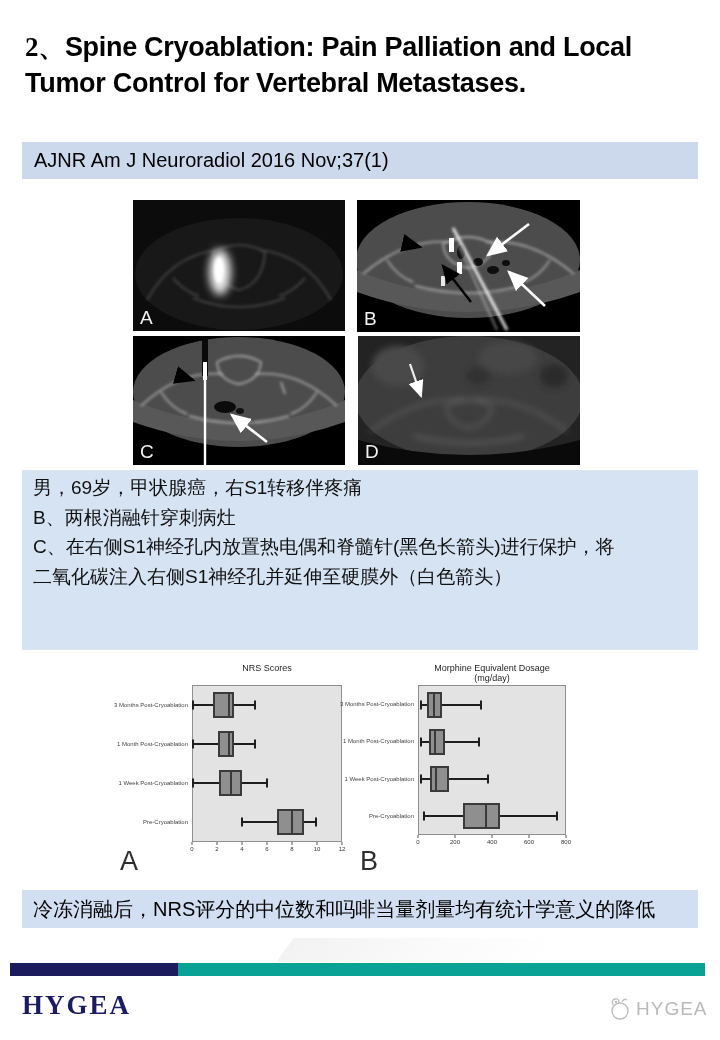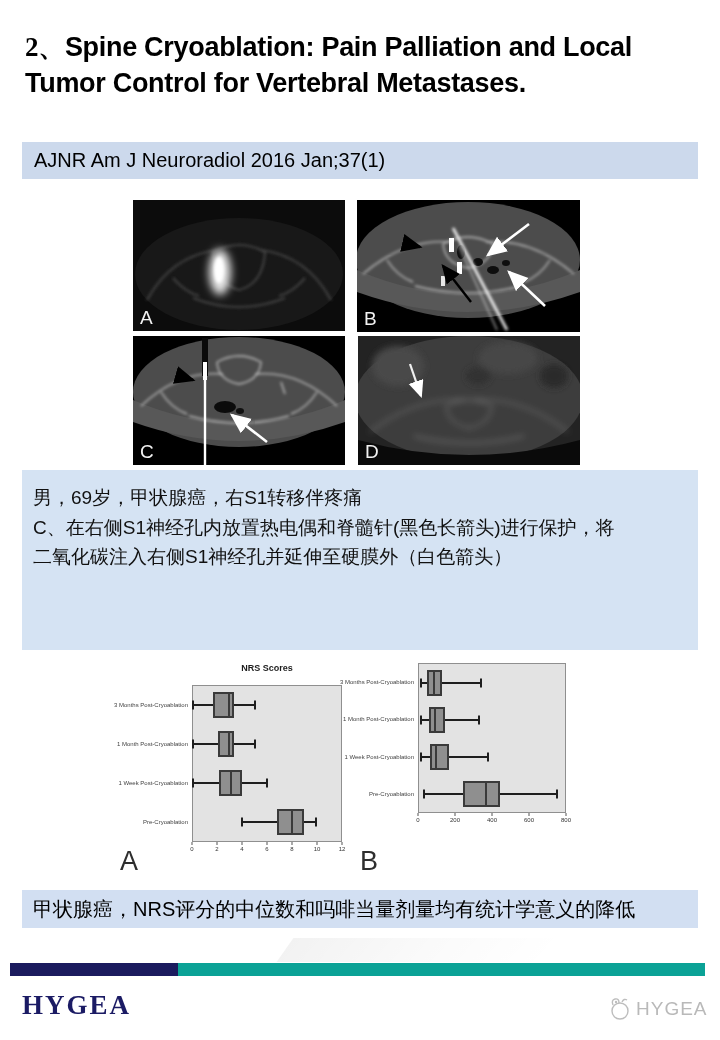--- a/index.html
+++ b/index.html
@@ -17,26 +17,26 @@
   .citation .journal{margin-left:12px;}
   .citation .pmid{margin-left:45px;}
 
   
   .ct-panel{position:absolute;line-height:0;}
   .ct-panel svg{display:block;}
   .panel-label{position:absolute;left:7px;bottom:4px;color:#f2f2f2;font-size:19px;line-height:1;}
 
   
   .case-notes{position:absolute;left:22px;top:470px;width:676px;height:180px;background:#d5e3f3;
-              font-size:19px;color:#111;line-height:29.5px;padding-top:13px;box-sizing:border-box;}
+              font-size:19px;color:#111;line-height:29.5px;padding-top:3px;box-sizing:border-box;}
   .case-notes div{margin-left:11px;white-space:nowrap;}
 
   
   .chart{position:absolute;}
-  .chart-title{font-size:9px;font-weight:bold;color:#1c1c1c;text-align:center;height:22px;}
+  .chart-title{font-size:9px;font-weight:normal;color:#1c1c1c;text-align:center;height:22px;}
   .chart-body{display:flex;flex-direction:row;}
   .cat-labels{position:relative;}
   .cat-label{position:absolute;right:4px;transform:translateY(-50%);font-size:6px;color:#3f3f3f;
              white-space:nowrap;}
   .plot-wrap{display:flex;flex-direction:column;}
   .plot{position:relative;background:#e3e3e3;border:1px solid #8f8f8f;box-sizing:border-box;}
   .whisker{position:absolute;height:2px;background:#1e1e1e;transform:translateY(-50%);}
   .cap{position:absolute;width:2px;height:9px;background:#1e1e1e;transform:translate(-50%,-50%);}
   .box{position:absolute;height:26px;background:#8f8f8f;border:2px solid #3a3a3a;
        box-sizing:border-box;transform:translateY(-50%);}
@@ -63,21 +63,21 @@
   .watermark .wm-text{font-size:19px;letter-spacing:1px;margin-left:4px;color:#b9b9b9;}
 </style>
 </head>
 <body>
 
 <div class="slide">
 
   <div class="title"><span class="num">2、</span><span>Spine Cryoablation: Pain Palliation and Local Tumor Control for Vertebral Metastases.</span></div>
 
   <div class="citation">
-    <span class="journal">AJNR Am J Neuroradiol 2016 Jan;37(1)</span>
+    <span class="journal">AJNR Am J Neuroradiol 2016 Nov;37(1)</span>
   </div>
 
   <div class="ct-panel" style="left:133px;top:200px;width:212px;height:131px;">
     <svg width="212" height="131" viewBox="0 0 212 131">
       <defs>
           <filter id="blA" x="-50%" y="-50%" width="200%" height="200%">
             <feGaussianBlur stdDeviation="4"></feGaussianBlur>
           </filter>
             <filter id="blA2" x="-50%" y="-50%" width="200%" height="200%">
             <feGaussianBlur stdDeviation="1.6"></feGaussianBlur>
@@ -211,20 +211,21 @@
         <path d="M56,100 Q111,114 166,100"></path>
       </g>
       <path d="M0,104 Q111,134 222,104 L222,129 L0,129 Z" fill="#0a0a0a"></path>
       <line x1="52" y1="28" x2="63" y2="60" stroke="#efefef" stroke-width="2.2" marker-end="url(#awD)"></line>
     </svg>
     <span class="panel-label">D</span>
   </div>
 
   <div class="case-notes">
     <div>男，69岁，甲状腺癌，右S1转移伴疼痛</div>
+    <div>B、两根消融针穿刺病灶</div>
     <div>C、在右侧S1神经孔内放置热电偶和脊髓针(黑色长箭头)进行保护，将</div>
     <div>二氧化碳注入右侧S1神经孔并延伸至硬膜外（白色箭头）</div>
   </div>
 
   <div class="chart" style="left:110px;top:663px;width:240px;height:212px;">
     <div class="chart-title" style="margin-left:82px;width:150px;">NRS Scores</div>
     <div class="chart-body">
       <div class="cat-labels" style="width:82px;height:157px;">
           <div class="cat-label" style="top: 12.5%;">3 Months Post-Cryoablation</div>
           <div class="cat-label" style="top: 37.5%;">1 Month Post-Cryoablation</div>
@@ -269,20 +270,21 @@
             <div class="tick-label" style="left: 83.3333%;">10</div>
             <div class="tick-mark" style="left: 100%;"></div>
             <div class="tick-label" style="left: 100%;">12</div>
           </div>
       </div>
     </div>
     <div class="chart-letter">A</div>
   </div>
 
   <div class="chart" style="left:350px;top:663px;width:216px;height:212px;">
+    <div class="chart-title" style="margin-left:68px;width:148px;">Morphine Equivalent Dosage (mg/day)</div>
     <div class="chart-body">
       <div class="cat-labels" style="width:68px;height:150px;">
           <div class="cat-label" style="top: 12.5%;">3 Months Post-Cryoablation</div>
           <div class="cat-label" style="top: 37.5%;">1 Month Post-Cryoablation</div>
           <div class="cat-label" style="top: 62.5%;">1 Week Post-Cryoablation</div>
           <div class="cat-label" style="top: 87.5%;">Pre-Cryoablation</div>
         </div>
       <div class="plot-wrap">
         <div class="plot" style="width:148px;height:150px;">
             <div class="whisker" style="left: 1.25%; width: 41.25%; top: 12.5%;"></div>
@@ -317,21 +319,21 @@
             <div class="tick-label" style="left: 75%;">600</div>
             <div class="tick-mark" style="left: 100%;"></div>
             <div class="tick-label" style="left: 100%;">800</div>
           </div>
       </div>
     </div>
     <div class="chart-letter">B</div>
   </div>
 
   <div class="conclusion">
-    <span>甲状腺癌，NRS评分的中位数和吗啡当量剂量均有统计学意义的降低</span>
+    <span>冷冻消融后，NRS评分的中位数和吗啡当量剂量均有统计学意义的降低</span>
   </div>
 
   <div class="swoosh"></div>
   <div class="bar-navy"></div>
   <div class="bar-teal"></div>
   <div class="logo-left">HYGEA</div>
   <div class="watermark">
     <svg width="26" height="26" viewBox="0 0 26 26">
       <g fill="none" stroke="#bdbdbd" stroke-width="1.4">
         <circle cx="14" cy="15" r="8"></circle>

